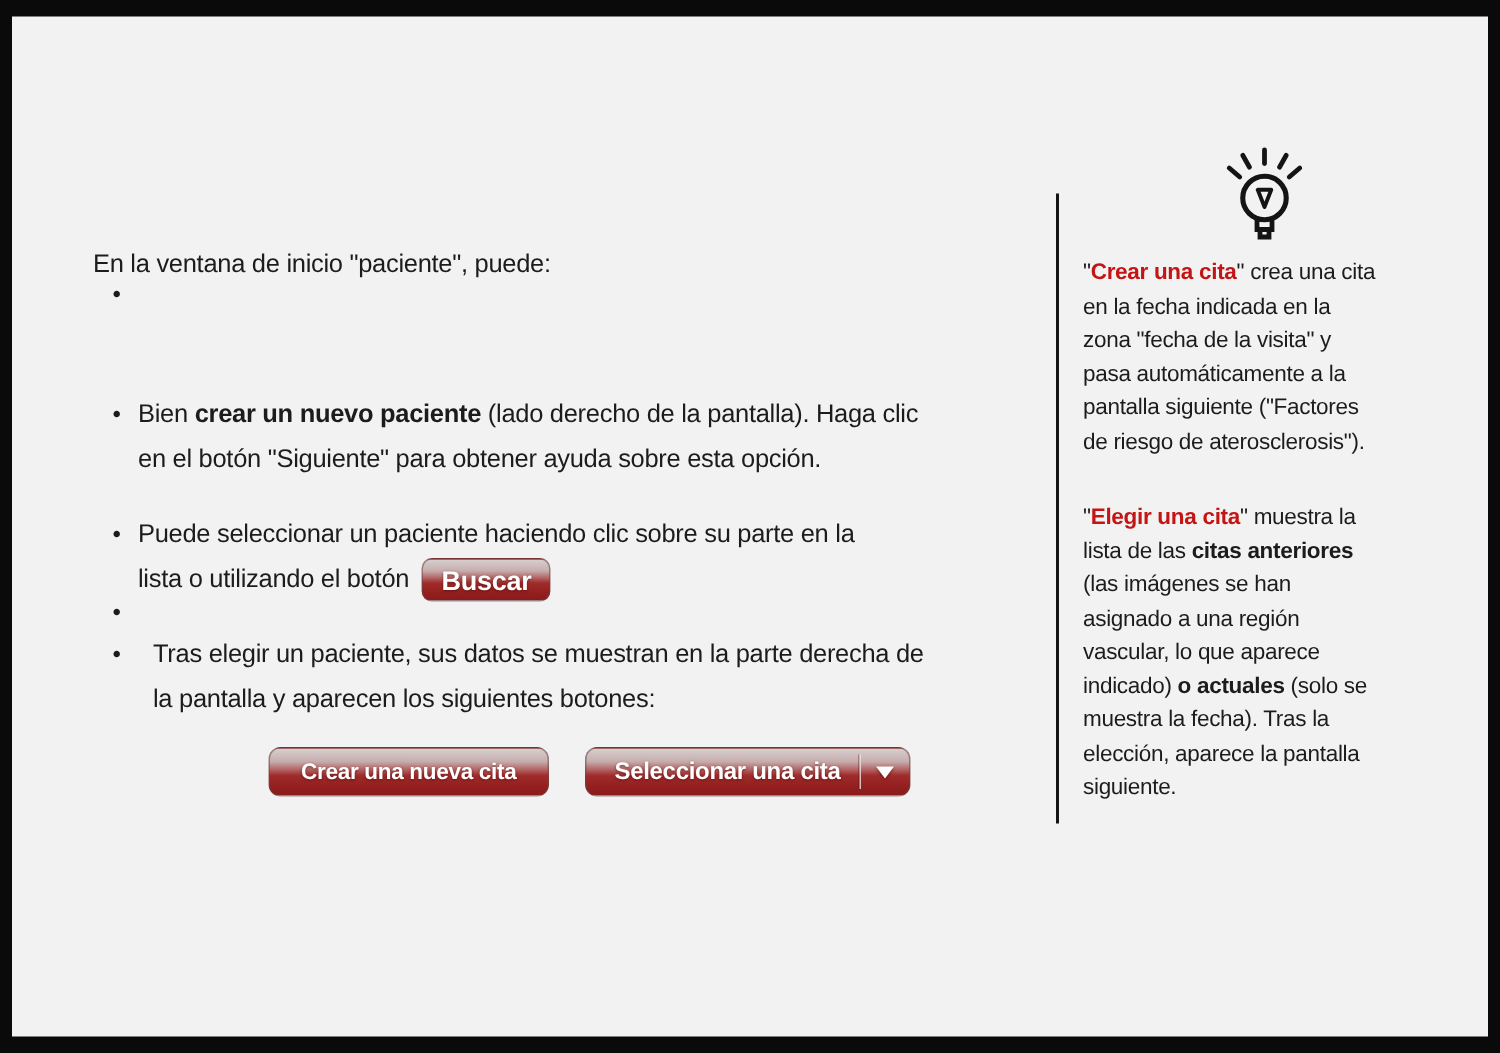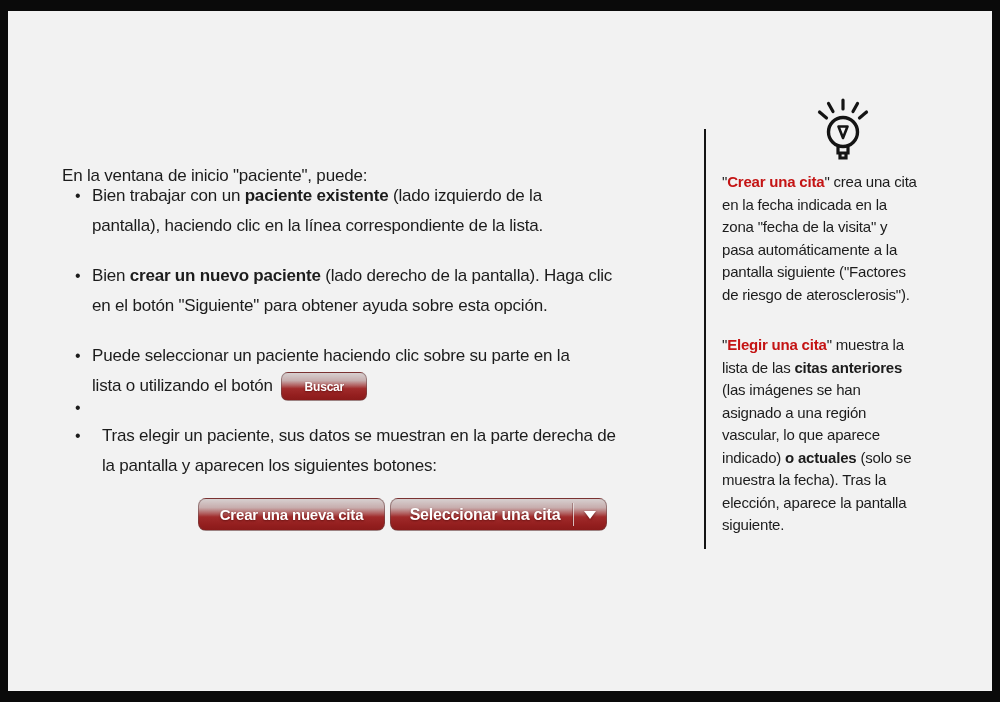--- a/index.html
+++ b/index.html
@@ -20,24 +20,24 @@
   .bullet1{top:55px;}
   .bullet2{top:135px;}
   .bullet3{top:215px;}
   .bullet4{top:267px;}
   .bullet5{top:295px;gap:10px;}
 
   .glossy{display:inline-flex;align-items:center;justify-content:center;box-sizing:border-box;border-radius:8px;
     background:linear-gradient(180deg,#d7d0d0 0%,#c7adad 28%,#b26262 46%,#a02b2b 58%,#941f1f 82%,#8a1a1a 100%);
     border:1px solid rgba(110,70,70,0.55);
     color:#ffffff;font-weight:700;text-shadow:0 1px 2px rgba(70,0,0,0.55);cursor:pointer;}
-  .buscar{width:86px;height:29px;font-size:12px;vertical-align:middle;margin-left:4px;border-radius:7px;}
+  .buscar{width:86px;height:29px;font-size:18px;vertical-align:middle;margin-left:4px;border-radius:7px;}
 
   .btn-row{position:absolute;top:372px;left:0;width:650px;height:34px;}
-  .btn-create{position:absolute;left:136px;top:0;width:187px;height:33px;font-size:15px;letter-spacing:-0.2px;}
+  .btn-create{position:absolute;left:117px;top:0;width:187px;height:33px;font-size:15px;letter-spacing:-0.2px;}
   .btn-select{position:absolute;left:328px;top:0;width:217px;height:33px;font-size:16px;letter-spacing:-0.2px;justify-content:flex-start;}
   .btn-select .lbl{flex:1;text-align:center;padding-left:6px;}
   .btn-select .sep{width:1px;height:23px;background:rgba(235,228,228,0.8);box-shadow:-1px 0 0 rgba(90,20,20,0.35);}
   .btn-select .arrow-zone{flex:0 0 32px;display:flex;align-items:center;justify-content:center;height:100%;}
   .tri-down{width:0;height:0;border-left:6px solid transparent;border-right:6px solid transparent;border-top:8px solid #ffffff;filter:drop-shadow(0 1px 1px rgba(70,0,0,0.5));}
 
   .divider{position:absolute;left:696px;top:118px;width:2px;height:420px;background:#141414;}
 
   .bulb{position:absolute;left:800px;top:86px;width:70px;height:76px;}
   .sidebar{position:absolute;left:714px;top:160px;width:256px;font-size:15px;line-height:22.5px;color:#1c1c1c;letter-spacing:-0.2px;}
@@ -48,22 +48,20 @@
 
 <div class="frame">
   <div class="page">
 
 
     <div class="main">
       <div class="intro">En la ventana de inicio "paciente", puede:</div>
 
       <div class="bullet bullet1">
         <span class="dot"></span>
-        <span><span class="seg">Bien trabajar con un </span><span class="seg b">paciente existente</span><span class="seg"> (lado izquierdo de la
-pantalla), haciendo clic en la línea correspondiente de la lista.</span></span>
       </div>
 
       <div class="bullet bullet2">
         <span class="dot"></span>
         <span><span class="seg">Bien </span><span class="seg b">crear un nuevo paciente</span><span class="seg"> (lado derecho de la pantalla). Haga clic
 en el botón "Siguiente" para obtener ayuda sobre esta opción.</span></span>
       </div>
 
       <div class="bullet bullet3">
         <span class="dot"></span>

